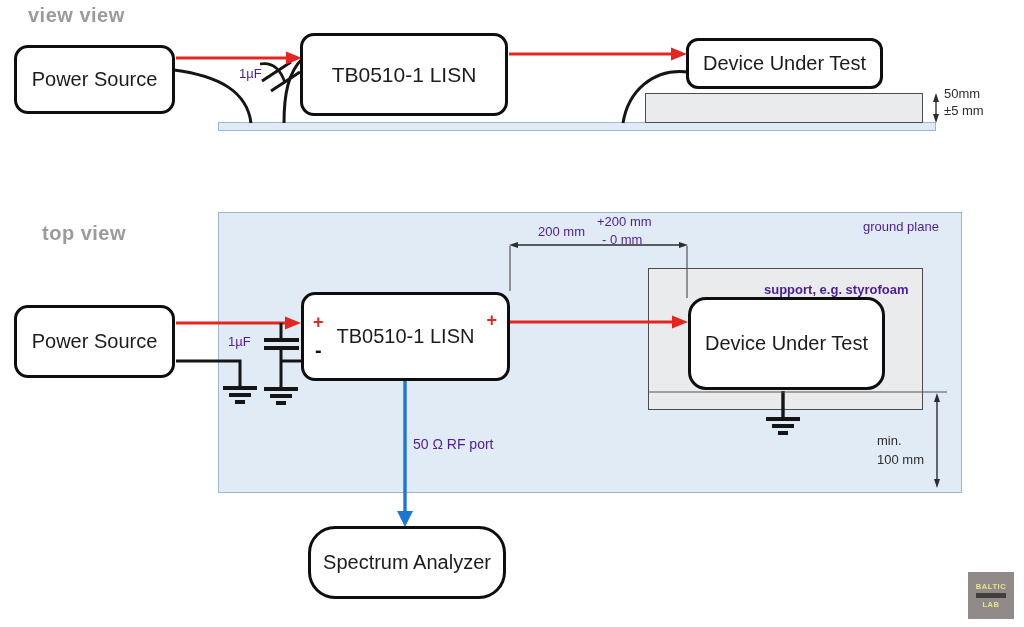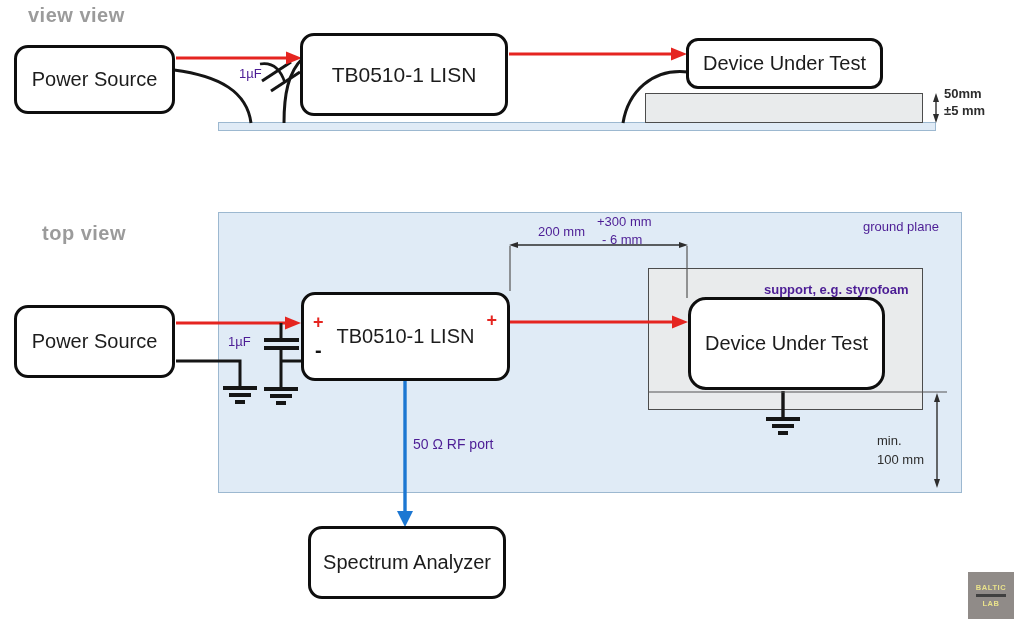--- a/index.html
+++ b/index.html
@@ -20,21 +20,21 @@
   .support{position:absolute;background:#e9ebec;border:1.5px solid #4c4c4c;box-sizing:border-box;z-index:1;}
   svg.wires{position:absolute;left:0;top:0;z-index:2;}
   .term{position:absolute;font-weight:bold;}
   .term.red{color:#e52520;font-size:18px;}
   .term.blk{color:#111;font-size:20px;}
   #logo{
     position:absolute;left:968px;top:572px;width:46px;height:47px;background:#908b88;
     display:flex;flex-direction:column;align-items:center;justify-content:center;
     color:#e9e28b;font-size:7.5px;font-weight:bold;letter-spacing:.6px;z-index:5;
   }
-  #logo .l1{border-bottom:3px solid #404040;padding-bottom:2px;margin-bottom:2px;}
+  #logo .l1{border-bottom:5px solid #404040;padding-bottom:2px;margin-bottom:2px;}
 </style>
 </head>
 <body>
 
 <div class="plane" style="left:218px;top:122px;width:718px;height:9px;"></div>
 <div class="support" style="left:645px;top:93px;width:278px;height:30px;"></div>
 
 <div class="plane" style="left:218px;top:212px;width:744px;height:281px;"></div>
 <div class="support" style="left:648px;top:268px;width:275px;height:142px;"></div>
 
@@ -129,34 +129,34 @@
 <div class="box" style="left:300px;top:33px;width:208px;height:83px;font-size:21px;">
   <span>TB0510-1 LISN</span>
 </div>
 
 <div class="box" style="left:686px;top:38px;width:197px;height:51px;border-radius:12px;">
   <span>Device Under Test</span>
 </div>
 
 <div class="abs small" style="left:239px;top:66px;z-index:4;">1µF</div>
 
-<div class="abs dimtxt" style="left:944px;top:85px;z-index:4;font-weight:bold;">
+<div class="abs dimtxt" style="left:944px;top:85px;z-index:4;">
   <div>50mm</div>
   <div>±5 mm</div>
 </div>
 
 <div class="abs view-label" style="left:42px;top:222px;">top view</div>
 
 <div class="abs small" style="left:863px;top:219px;z-index:4;">ground plane</div>
 
 <div class="abs small" style="left:764px;top:282px;z-index:4;font-weight:bold;">support, e.g. styrofoam</div>
 
 <div class="abs small" style="left:538px;top:224px;z-index:4;">200 mm</div>
-<div class="abs small" style="left:597px;top:214px;z-index:4;">+300 mm</div>
-<div class="abs small" style="left:602px;top:232px;z-index:4;">- 6 mm</div>
+<div class="abs small" style="left:597px;top:214px;z-index:4;">+200 mm</div>
+<div class="abs small" style="left:602px;top:232px;z-index:4;">- 0 mm</div>
 
 <div class="box" style="left:14px;top:305px;width:161px;height:73px;">
   <span>Power Source</span>
 </div>
 
 <div class="abs small" style="left:228px;top:334px;z-index:4;">1µF</div>
 
 <div class="box" style="left:301px;top:292px;width:209px;height:89px;font-size:20px;">
   <span class="term red" style="left:9px;top:17px;">+</span>
   <span class="term blk" style="left:11px;top:44px;">-</span>
@@ -168,20 +168,20 @@
   <span>Device Under Test</span>
 </div>
 
 <div class="abs small" style="left:413px;top:436px;font-size:14px;z-index:4;">50 Ω RF port</div>
 
 <div class="abs dimtxt" style="left:877px;top:431px;line-height:19px;z-index:4;">
   <div>min.</div>
   <div>100 mm</div>
 </div>
 
-<div class="box" style="left:308px;top:526px;width:198px;height:73px;">
+<div class="box" style="left:308px;top:526px;width:198px;height:73px;border-radius:27px;">
   <span>Spectrum Analyzer</span>
 </div>
 
 <div id="logo">
   <div class="l1">BALTIC</div>
   <div>LAB</div>
 </div>
 
 </body></html>

